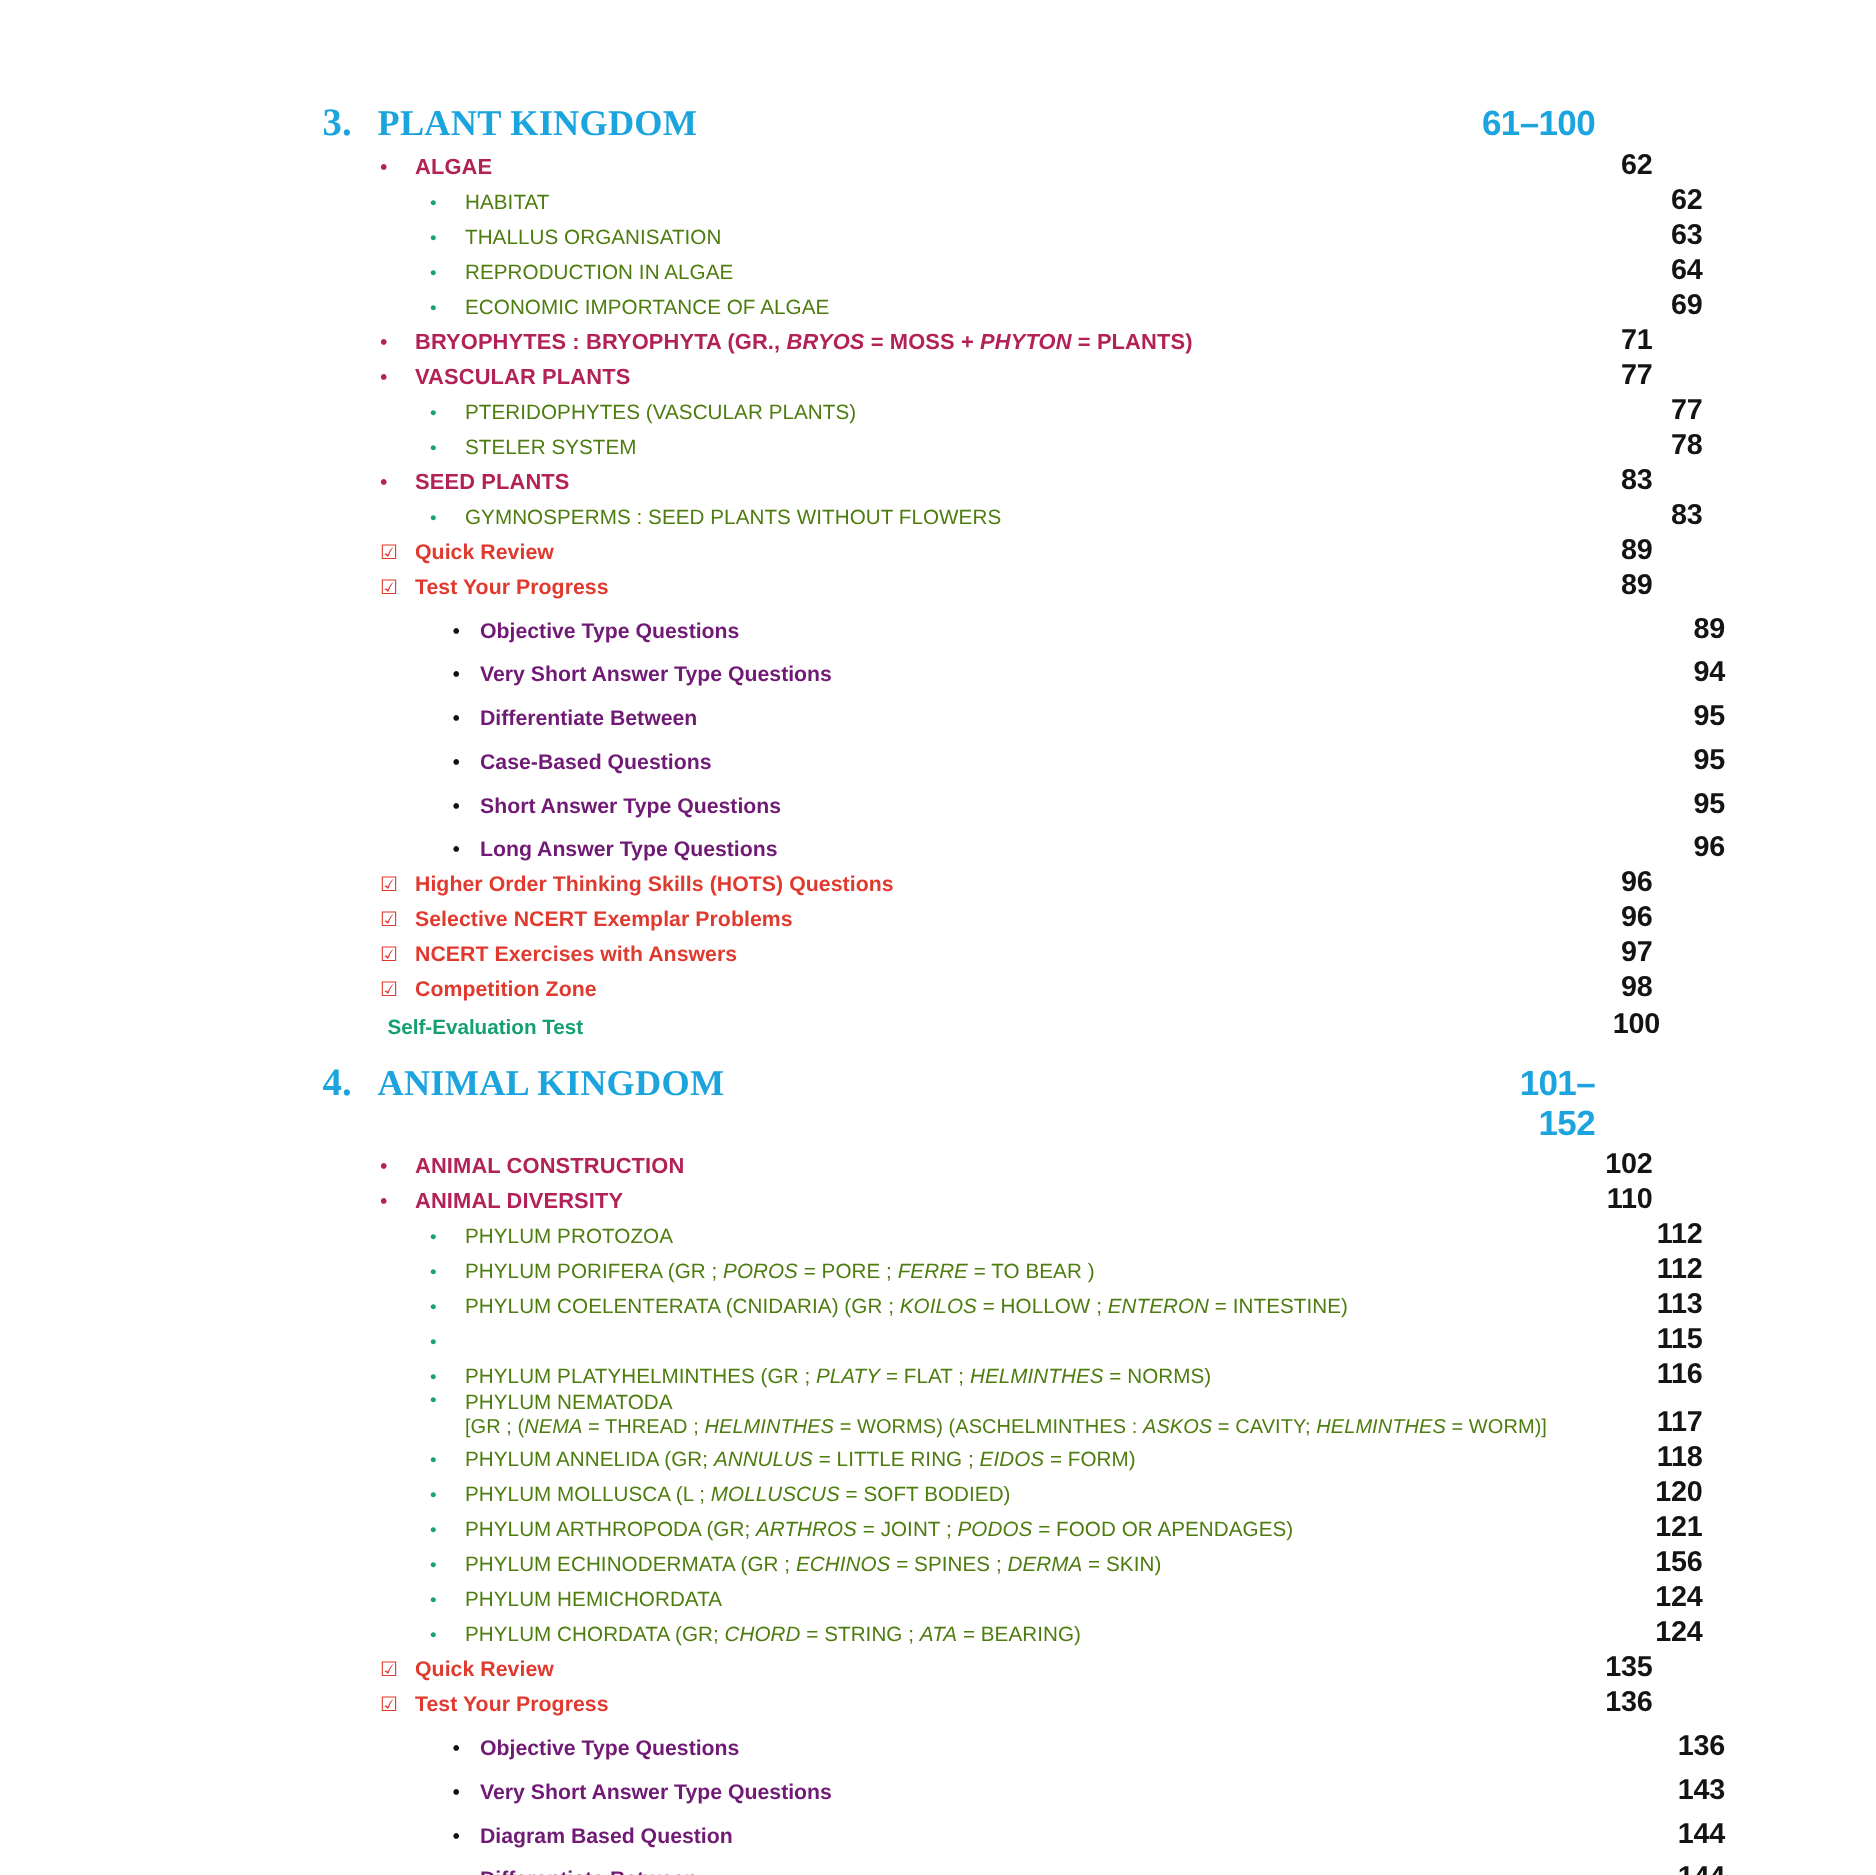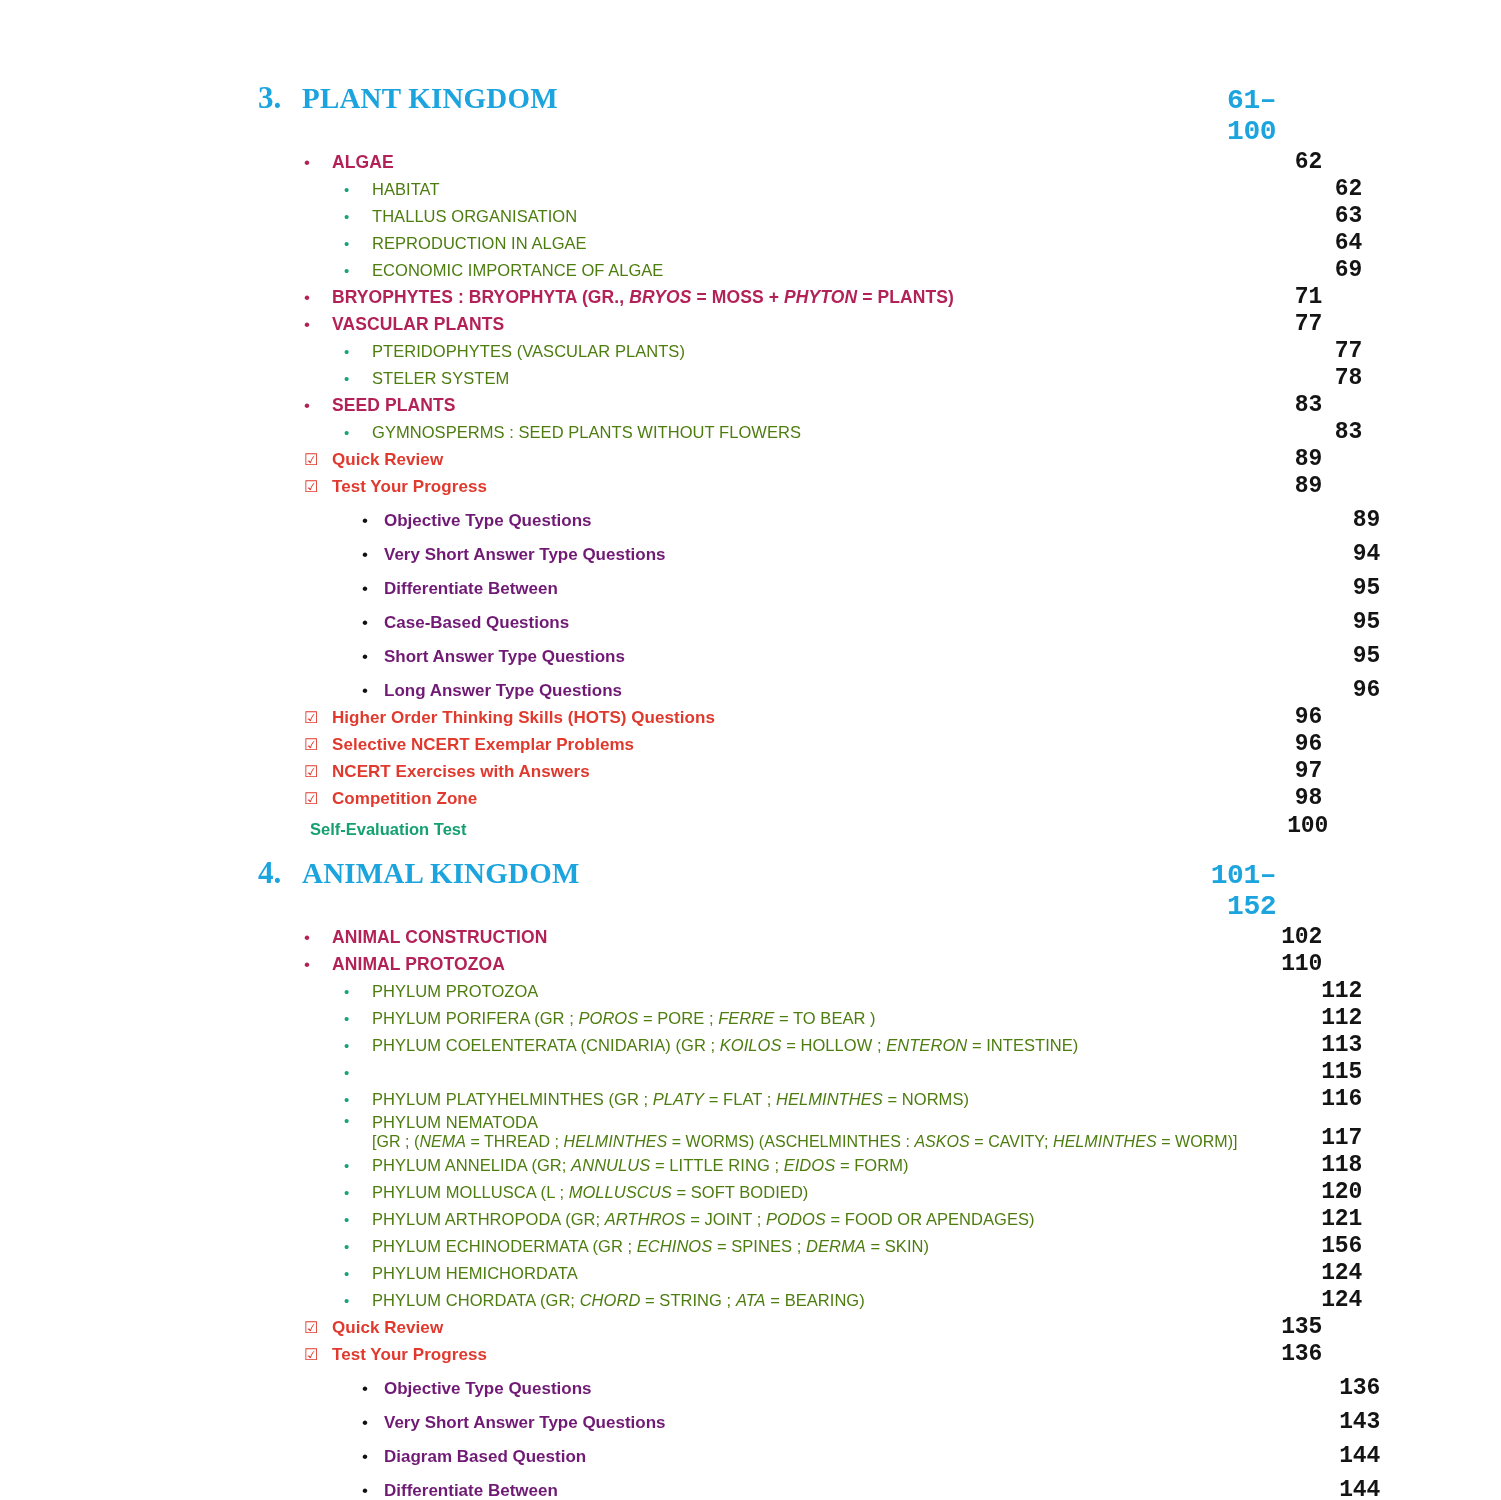--- a/index.html
+++ b/index.html
@@ -37,21 +37,21 @@
     flex: 0 1 auto;
     white-space: nowrap;
   }
   .row .dots {
     flex: 1 1 auto;
     min-width: 6px;
   }
   .row .pg {
     flex: 0 0 auto;
     text-align: right;
-    font-family: Liberation Mono, monospace;
+    font-family: Liberation Sans, sans-serif;
     font-weight: bold;
     color: #141414;
     font-size: 23px;
     letter-spacing: -0.2px;
     width: 92px;
   }
 
   
   .chapter {
     margin-top: 2px;
@@ -344,21 +344,21 @@
         <span class="pg">101–152</span>
       </div>
       <div class="row lvl1">
         <span class="bul">•</span>
         <span class="label">ANIMAL CONSTRUCTION</span>
         <span class="dots"></span>
         <span class="pg">102</span>
       </div>
       <div class="row lvl1">
         <span class="bul">•</span>
-        <span class="label">ANIMAL PROTOZOA</span>
+        <span class="label">ANIMAL DIVERSITY</span>
         <span class="dots"></span>
         <span class="pg">110</span>
       </div>
       <div class="row lvl2">
         <span class="bul">•</span>
         <span class="label">PHYLUM PROTOZOA</span>
         <span class="dots"></span>
         <span class="pg">112</span>
       </div>
       <div class="row lvl2">

